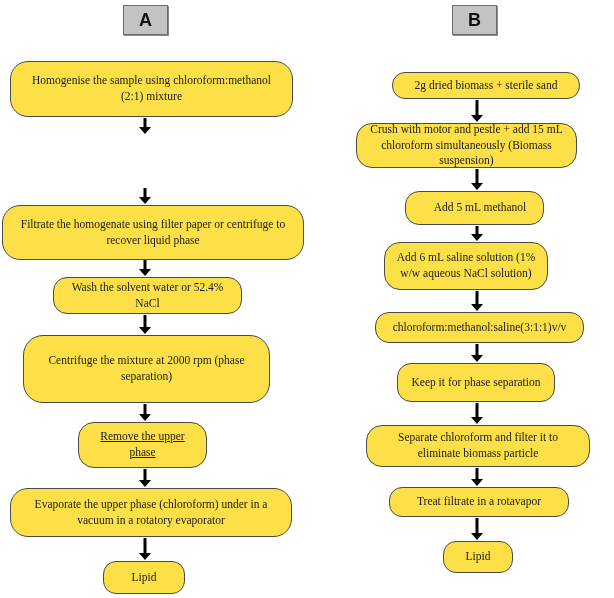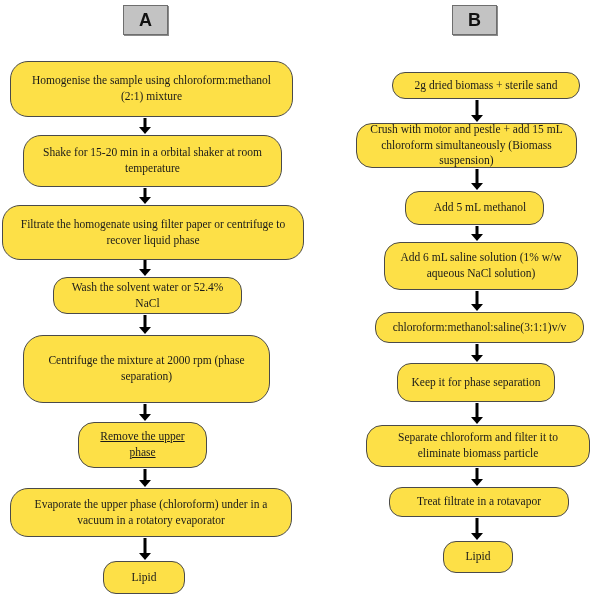--- a/index.html
+++ b/index.html
@@ -68,21 +68,21 @@
   .ar-a4 { left: 139px; top: 315px; height: 19px; }
   .ar-a5 { left: 139px; top: 404px; height: 17px; }
   .ar-a6 { left: 139px; top: 469px; height: 18px; }
   .ar-a7 { left: 139px; top: 538px; height: 22px; }
 
   
   .label-b { left: 452px; top: 5px; width: 45px; height: 30px; }
   .b1 { left: 392px; top: 72px;  width: 188px; height: 27px; border-radius: 13px; }
   .b2 { left: 356px; top: 123px; width: 221px; height: 45px; border-radius: 16px; }
   .b3 { left: 405px; top: 191px; width: 139px; height: 34px; border-radius: 14px; padding-left: 21px; }
-  .b4 { left: 384px; top: 242px; width: 194px; height: 48px; border-radius: 16px; }
+  .b4 { left: 384px; top: 242px; width: 164px; height: 48px; border-radius: 16px; }
   .b5 { left: 375px; top: 312px; width: 209px; height: 31px; border-radius: 14px; padding: 2px 4px; }
   .b6 { left: 397px; top: 363px; width: 158px; height: 39px; border-radius: 14px; }
   .b7 { left: 366px; top: 425px; width: 224px; height: 42px; border-radius: 16px; }
   .b8 { left: 389px; top: 487px; width: 180px; height: 30px; border-radius: 13px; }
   .b9 { left: 443px; top: 541px; width: 70px;  height: 32px; border-radius: 13px; }
   .ar-b1 { left: 471px; top: 100px; height: 22px; }
   .ar-b2 { left: 471px; top: 169px; height: 21px; }
   .ar-b3 { left: 471px; top: 226px; height: 15px; }
   .ar-b4 { left: 471px; top: 291px; height: 20px; }
   .ar-b5 { left: 471px; top: 344px; height: 18px; }
@@ -93,21 +93,20 @@
 </head>
 <body>
 
 <div class="canvas">
 
   <div class="label-box label-a">A</div>
 
   <div class="node a1">Homogenise the sample using chloroform:methanol (2:1) mixture</div>
   <div class="arrow ar-a1"></div>
 
-  <div class="node a2">Shake for 15-20 min in a orbital shaker at room temperature</div>
   <div class="arrow ar-a2"></div>
 
   <div class="node a3">Filtrate the homogenate using filter paper or centrifuge to recover liquid phase</div>
   <div class="arrow ar-a3"></div>
 
   <div class="node a4">Wash the solvent water or 52.4% NaCl</div>
   <div class="arrow ar-a4"></div>
 
   <div class="node a5">Centrifuge the mixture at 2000 rpm (phase separation)</div>
   <div class="arrow ar-a5"></div>

